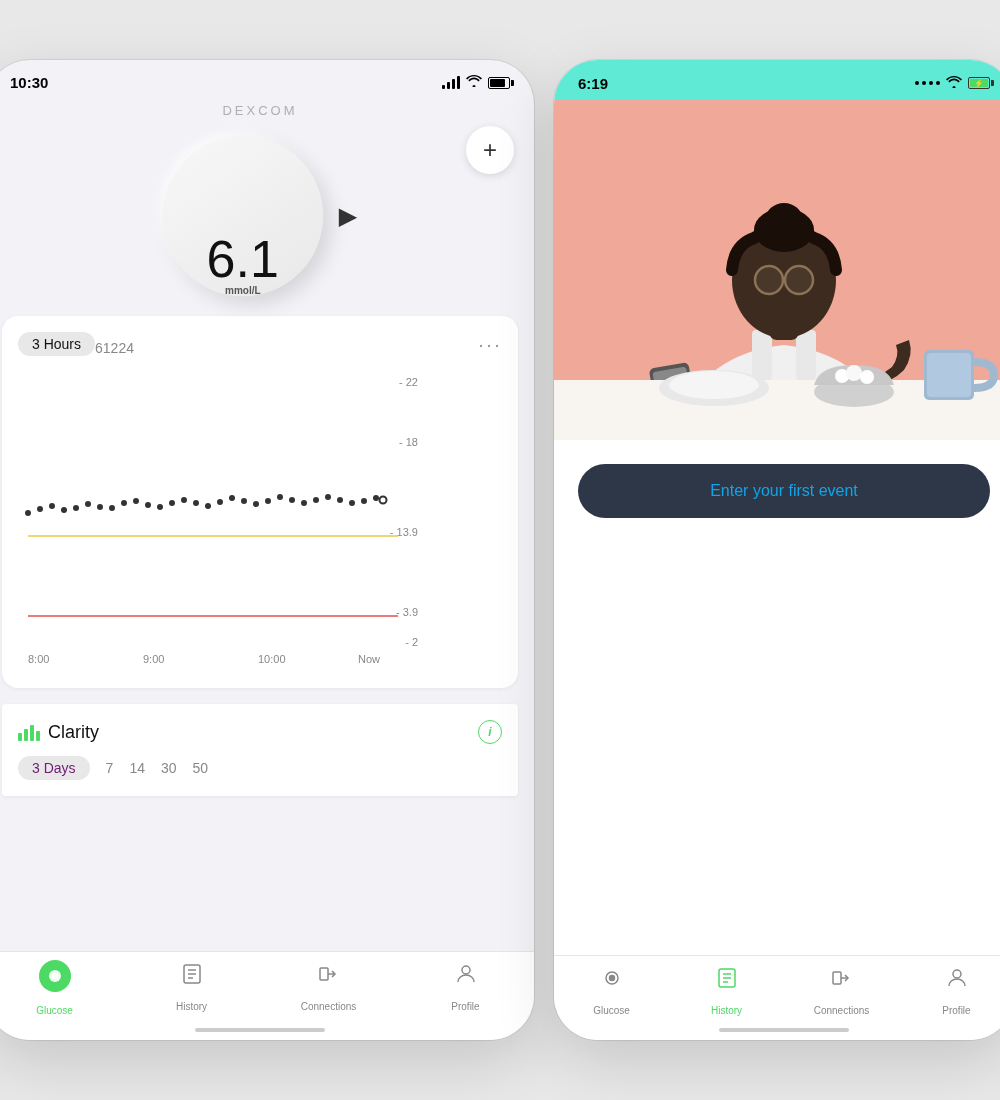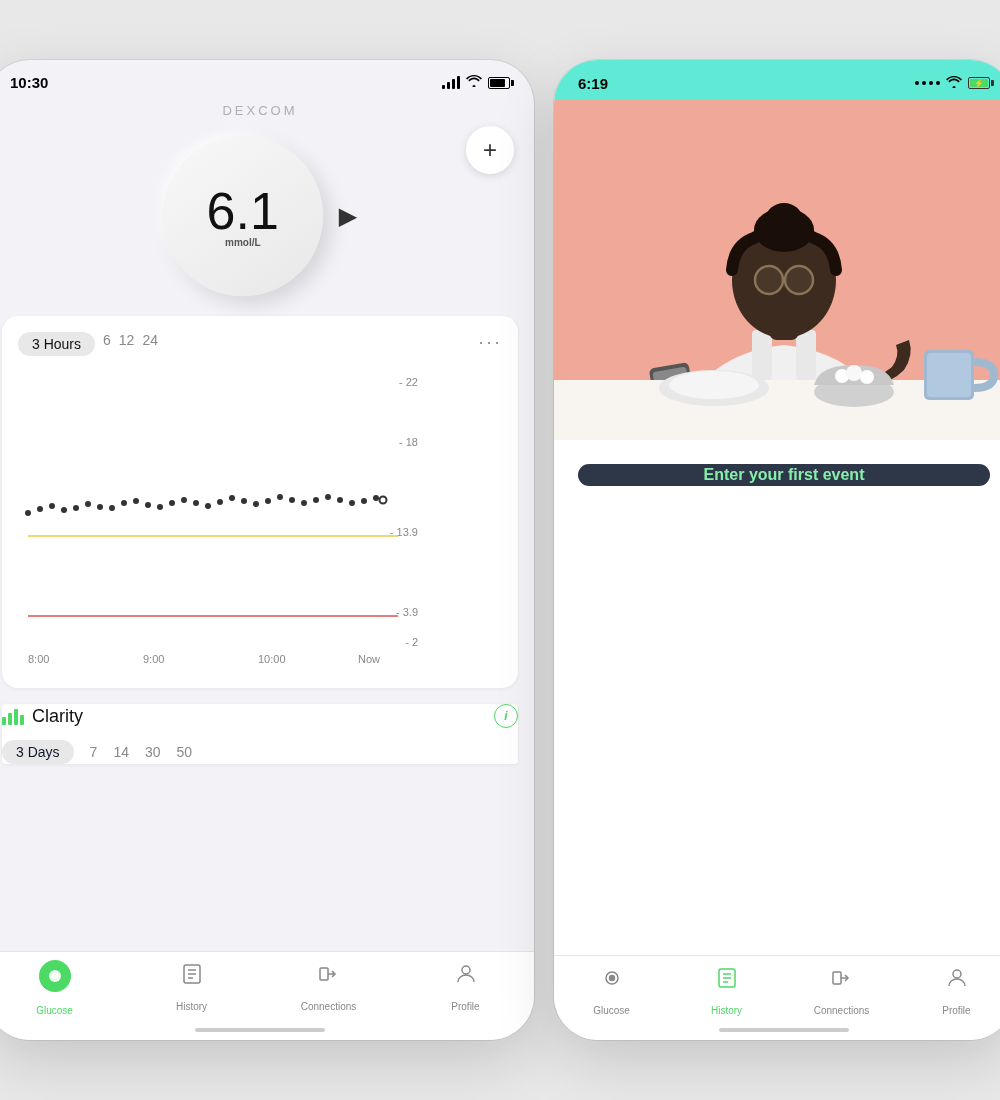--- a/index.html
+++ b/index.html
@@ -135,21 +135,21 @@
       cursor: pointer;
     }
     .glucose-circle {
       width: 160px;
       height: 160px;
       background: linear-gradient(145deg, #f8f8f8, #e8e8e8);
       border-radius: 50%;
       display: flex;
       flex-direction: column;
       align-items: center;
-      justify-content: center;
+      justify-content: flex-end;
       box-shadow: 8px 8px 20px rgba(0,0,0,0.12), -4px -4px 12px rgba(255,255,255,0.9);
     }
     .glucose-value {
       font-size: 52px;
       font-weight: 300;
       color: #111;
       line-height: 1;
     }
     .glucose-unit {
       font-size: 10px;
@@ -166,22 +166,22 @@
     
     .chart-card {
       background: #fff;
       border-radius: 16px;
       margin: 0 16px 16px;
       padding: 16px;
       box-shadow: 0 1px 4px rgba(0,0,0,0.06);
     }
     .chart-tabs {
       display: flex;
-      align-items: flex-start;
-      gap: 8px;
+      align-items: flex-end;
+      gap: 0;
       margin-bottom: 12px;
     }
     .chart-tab {
       font-size: 14px;
       color: #888;
       cursor: pointer;
     }
     .chart-tab.active {
       background: #e8e8e8;
       padding: 4px 14px;
@@ -199,20 +199,21 @@
     
     .chart-svg-container {
       position: relative;
     }
 
     
     .clarity-card {
       background: #fff;
       border-radius: 4px;
       margin: 0 16px;
+      padding: 16px;
       box-shadow: 0 1px 4px rgba(0,0,0,0.06);
     }
     .clarity-header {
       display: flex;
       align-items: center;
       justify-content: space-between;
       margin-bottom: 12px;
     }
     .clarity-title-row {
       display: flex;
@@ -254,21 +255,21 @@
       align-items: center;
     }
     .clarity-tab {
       font-size: 14px;
       color: #888;
     }
     .clarity-tab.active {
       background: #e8e8e8;
       padding: 4px 14px;
       border-radius: 20px;
-      color: #0f172a;
+      color: #701a75;
       font-weight: 500;
     }
 
     
     .bottom-nav {
       position: absolute;
       bottom: 0;
       left: 0;
       right: 0;
       background: #fff;
@@ -346,27 +347,27 @@
     }
     .event-description {
       font-size: 15px;
       color: #555;
       line-height: 1.5;
     }
 
     .enter-event-btn {
       margin: 24px 24px 0;
       background: #2d3748;
-      color: #86efac;
+      color: #0ea5e9;
       border: none;
       border-radius: 30px;
-      padding: 2px 0;
+      padding: 18px 0;
       width: calc(100% - 48px);
       font-size: 16px;
-      font-weight: 700;
+      font-weight: 400;
       text-align: center;
       cursor: pointer;
       display: flex;
       align-items: center;
       justify-content: center;
     }
 
     
     .dots-icon {
       display: flex;

